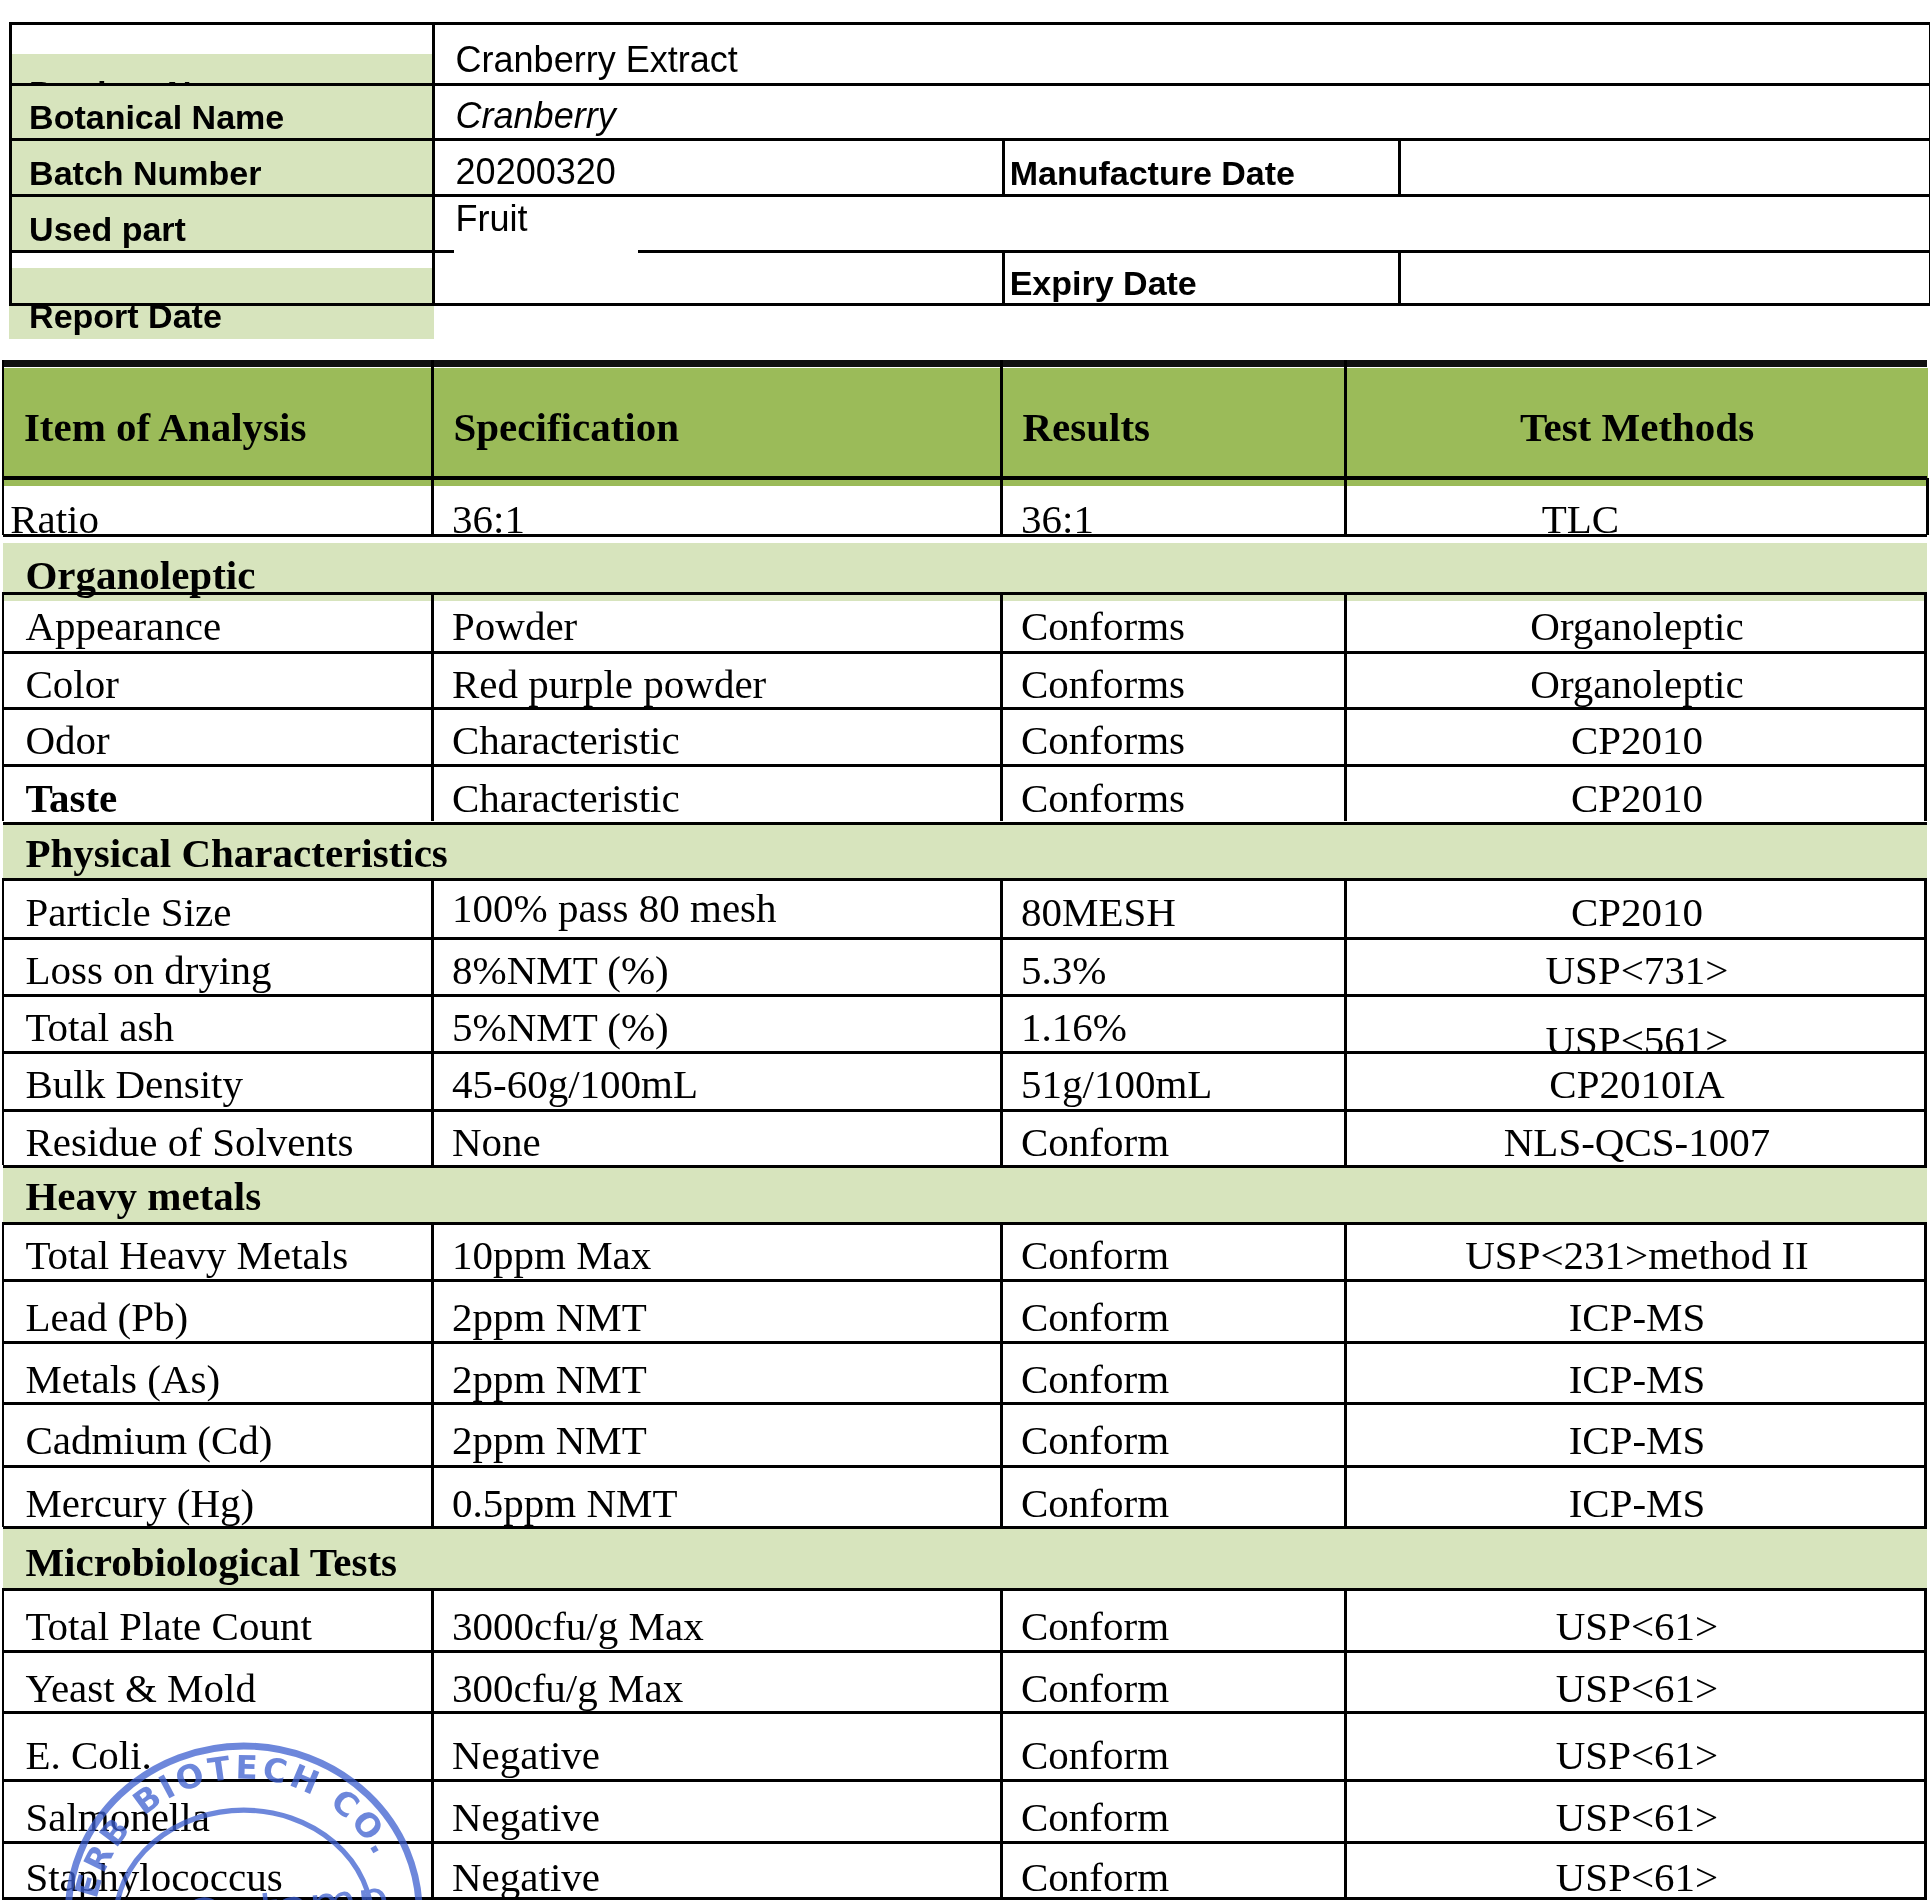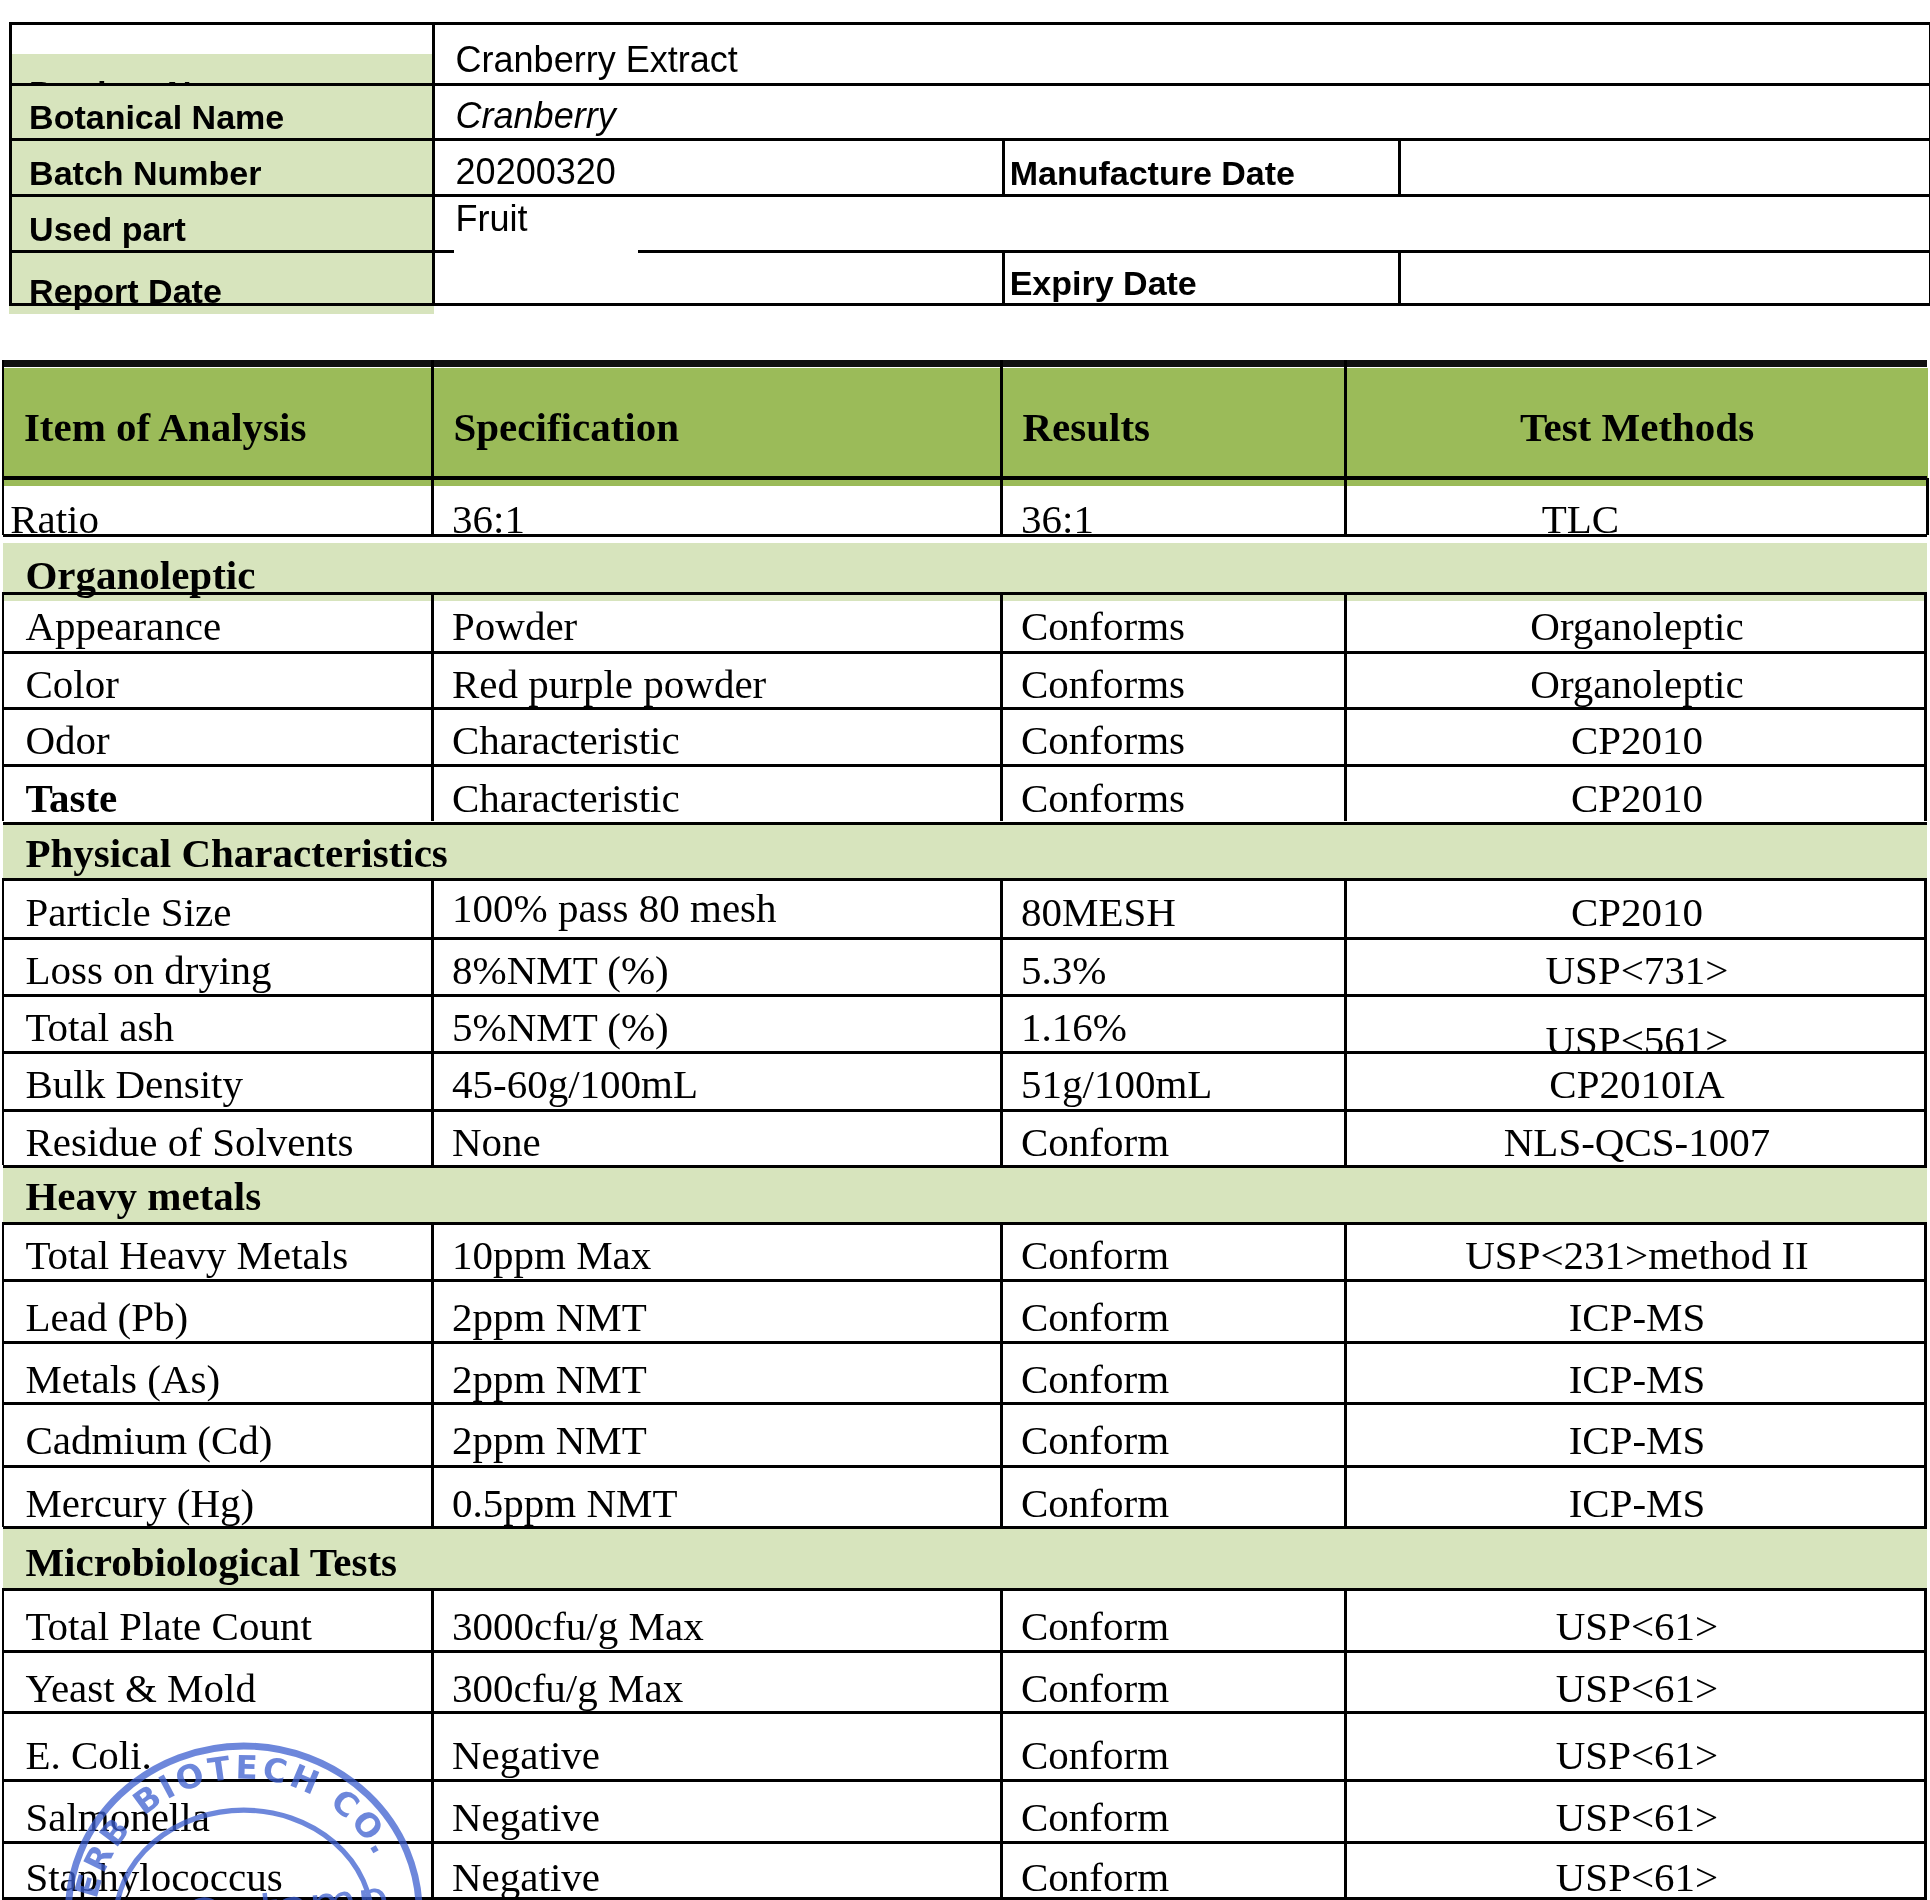--- a/index.html
+++ b/index.html
@@ -28,21 +28,21 @@
 </style>
 </head>
 <body>
 
 <div id="info" class="abs sans">
 
   <div class="abs info-label" style="left:0;top:0;width:425px;height:62px;margin-top:32px;">Product Name</div>
   <div class="abs info-label" style="left:0;top:62px;width:425px;height:56px;">Botanical Name</div>
   <div class="abs info-label" style="left:0;top:174px;width:425px;height:56px;">Used part</div>
   <div class="abs info-label" style="left:0;top:118px;width:425px;height:56px;">Batch Number</div>
-  <div class="abs info-label" style="left:0;top:229px;width:425px;height:63px;">Report Date</div>
+  <div class="abs info-label" style="left:0;top:246px;width:425px;height:71px;">Report Date</div>
 
   <div class="abs info-val" style="left:428px;top:0;width:1455px;height:62px;">Cranberry Extract</div>
   <div class="abs info-val" style="left:428px;top:62px;width:1455px;height:56px;font-style:italic;">Cranberry</div>
   <div class="abs info-val" style="left:428px;top:118px;width:565px;height:56px;">20200320</div>
   <div class="abs info-val" style="left:996px;top:118px;width:394px;height:56px;font-weight:bold;font-size:34px;padding-left:5.1px;">Manufacture Date</div>
   <div class="abs info-val" style="left:1393px;top:118px;width:522px;height:56px;"></div>
   <div class="abs info-val" style="left:428px;top:174px;width:1455px;height:56px;padding-bottom:12px;">Fruit</div>
   <div class="abs info-val" style="left:428px;top:229px;width:565px;height:55px;"></div>
   <div class="abs info-val" style="left:996px;top:229px;width:394px;height:55px;font-weight:bold;font-size:34px;padding-left:5.1px;">Expiry Date</div>
   <div class="abs info-val" style="left:1393px;top:229px;width:522px;height:55px;"></div>

